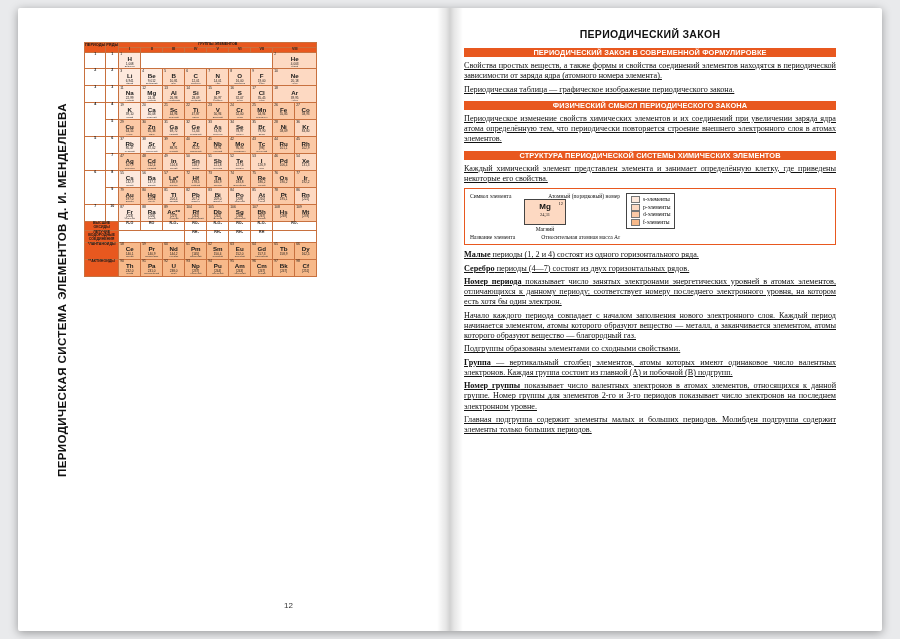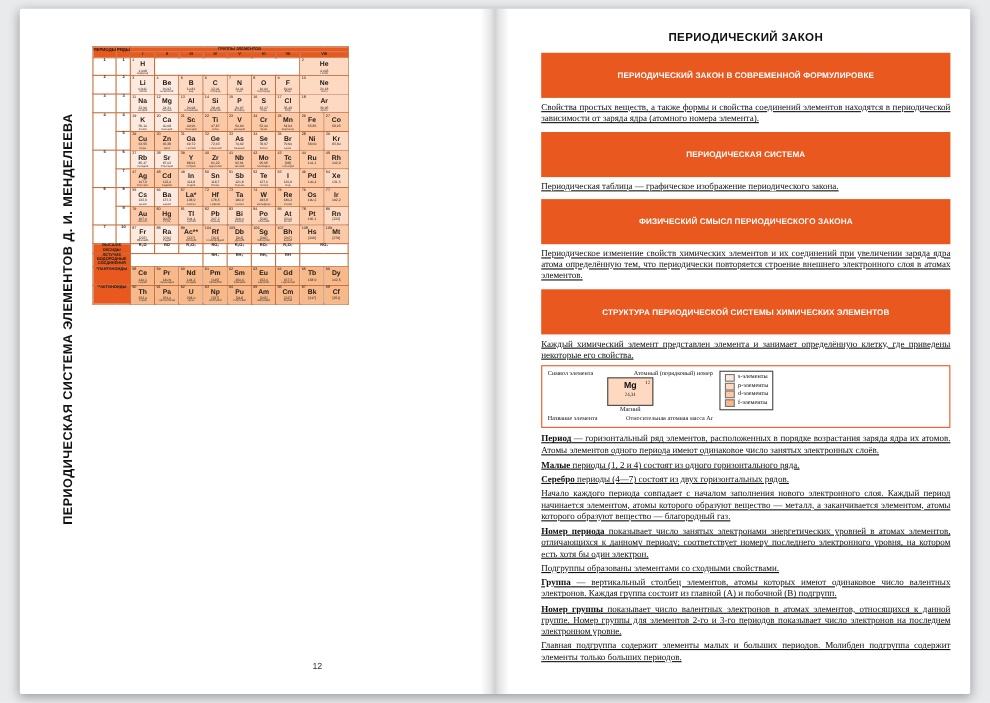--- a/index.html
+++ b/index.html
@@ -60,29 +60,29 @@
   .d-el{background:#fbc9a6;}
   .blank{background:#fff;}
   .ox{background:#fff;font-size:4px;text-align:center;font-weight:bold;}
   .noteblk{
     font-family:"Liberation Sans",sans-serif;font-size:3.4px;font-weight:bold;
     color:#fff;background:#e8581f;text-align:center;line-height:1.1;
     padding:1px;border:.5px solid #c8713f;
   }
   .lanth{background:#f7b98a;}
   
-  .page-right{position:absolute;left:474px;top:20px;width:372px;height:590px;
+  .page-right{position:absolute;left:446px;top:20px;width:372px;height:590px;
     font-family:"Liberation Serif",serif;}
   .rtitle{
     text-align:center;font-family:"Liberation Sans",sans-serif;
     font-weight:bold;font-size:10.5px;letter-spacing:.3px;color:#111;margin-bottom:8px;
   }
   .banner{
     background:#e8581f;color:#fff;font-family:"Liberation Sans",sans-serif;
-    font-weight:bold;font-size:7.4px;text-align:center;padding:16px 4px;
+    font-weight:bold;font-size:7.4px;text-align:center;padding:0 4px;
     margin:6px 0 4px 0;letter-spacing:.1px;
   }
   .banner.first{margin-top:0;}
   .para{font-size:8.2px;line-height:1.25;text-align:justify;color:#111;margin:0 0 3px 0;text-decoration:underline;}
   .para b{font-weight:bold;}
   .diagram{
     border:1px solid #e8581f;padding:4px 5px;margin:4px 0 5px 0;
     display:flex;gap:6px;align-items:flex-start;
   }
   .dg-left{flex:0 0 auto;font-size:6px;line-height:1.2;color:#111;width:150px;position:relative;}
@@ -795,21 +795,20 @@
 
       <div class="pgnum pg-l">12</div>
     </div>
 
     <div class="page-right">
       <div class="rtitle">ПЕРИОДИЧЕСКИЙ ЗАКОН</div>
 
       <div class="banner first">ПЕРИОДИЧЕСКИЙ ЗАКОН В СОВРЕМЕННОЙ ФОРМУЛИРОВКЕ</div>
       <p class="para">Свойства простых веществ, а также формы и свойства соединений элементов находятся в периодической зависимости от заряда ядра (атомного номера элемента).</p>
 
-      <div class="banner">ПЕРИОДИЧЕСКАЯ СИСТЕМА</div>
       <p class="para">Периодическая таблица — графическое изображение периодического закона.</p>
 
       <div class="banner">ФИЗИЧЕСКИЙ СМЫСЛ ПЕРИОДИЧЕСКОГО ЗАКОНА</div>
       <p class="para">Периодическое изменение свойств химических элементов и их соединений при увеличении заряда ядра атома определённую тем, что периодически повторяется строение внешнего электронного слоя в атомах элементов.</p>
 
       <div class="banner">СТРУКТУРА ПЕРИОДИЧЕСКОЙ СИСТЕМЫ ХИМИЧЕСКИХ ЭЛЕМЕНТОВ</div>
       <p class="para">Каждый химический элемент представлен элемента и занимает определённую клетку, где приведены некоторые его свойства.</p>
 
       <div class="diagram">
         <div class="dg-left">
@@ -841,25 +840,24 @@
             <span class="sw d"></span>
             <span>d-элементы</span>
           </div>
           <div class="row">
             <span class="sw f"></span>
             <span>f-элементы</span>
           </div>
         </div>
       </div>
 
-      <p class="para"><b>Период</b><span> — горизонтальный ряд элементов, расположенных в порядке возрастания заряда ядра их атомов. Атомы элементов одного периода имеют одинаковое число занятых электронных слоёв.</span></p>
       <p class="para"><b>Малые</b><span> периоды (1, 2 и 4) состоят из одного горизонтального ряда.</span></p>
       <p class="para"><b>Серебро</b><span> периоды (4—7) состоят из двух горизонтальных рядов.</span></p>
+      <p class="para"><b>Номер периода</b><span> показывает число занятых электронами энергетических уровней в атомах элементов, отличающихся к данному периоду; соответствует номеру последнего электронного уровня, на котором есть хотя бы один электрон.</span></p>
       <p class="para"><span>Начало каждого периода совпадает с началом заполнения нового электронного слоя. Каждый период начинается элементом, атомы которого образуют вещество — металл, а заканчивается элементом, атомы которого образуют вещество — благородный газ.</span></p>
-      <p class="para"><b>Номер периода</b><span> показывает число занятых электронами энергетических уровней в атомах элементов, отличающихся к данному периоду; соответствует номеру последнего электронного уровня, на котором есть хотя бы один электрон.</span></p>
       <p class="para"><span>Подгруппы образованы элементами со сходными свойствами.</span></p>
       <p class="para"><b>Группа</b><span> — вертикальный столбец элементов, атомы которых имеют одинаковое число валентных электронов. Каждая группа состоит из главной (А) и побочной (В) подгрупп.</span></p>
       <p class="para"><b>Номер группы</b><span> показывает число валентных электронов в атомах элементов, относящихся к данной группе. Номер группы для элементов 2-го и 3-го периодов показывает число электронов на последнем электронном уровне.</span></p>
       <p class="para"><span>Главная подгруппа содержит элементы малых и больших периодов. Молибден подгруппа содержит элементы только больших периодов.</span></p>
 
     </div>
 
   </div>
 </div>
 

